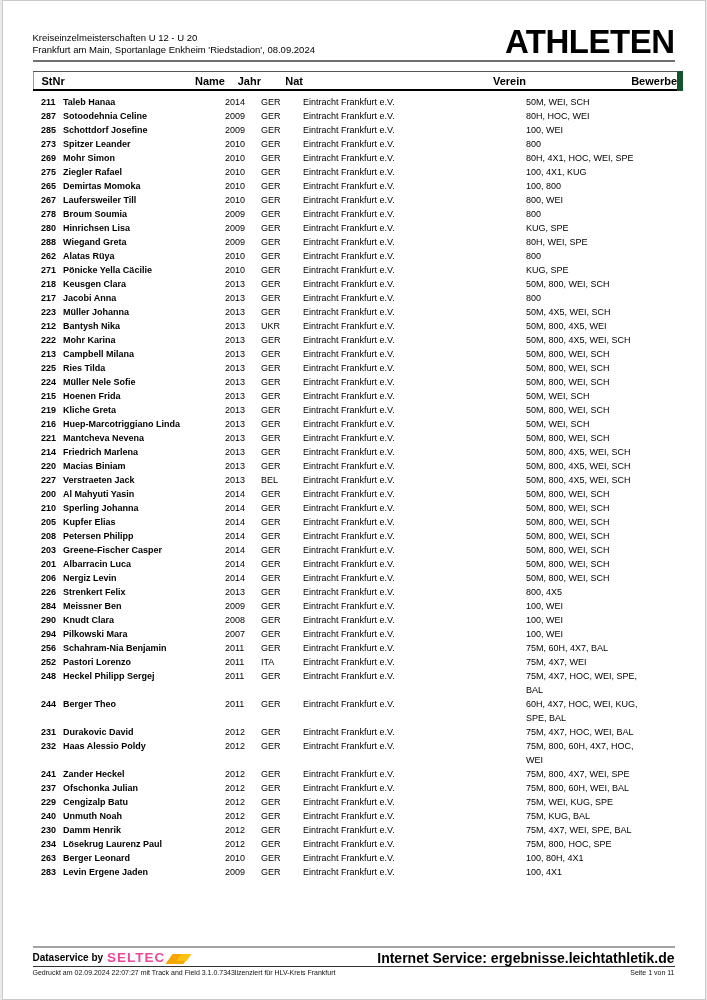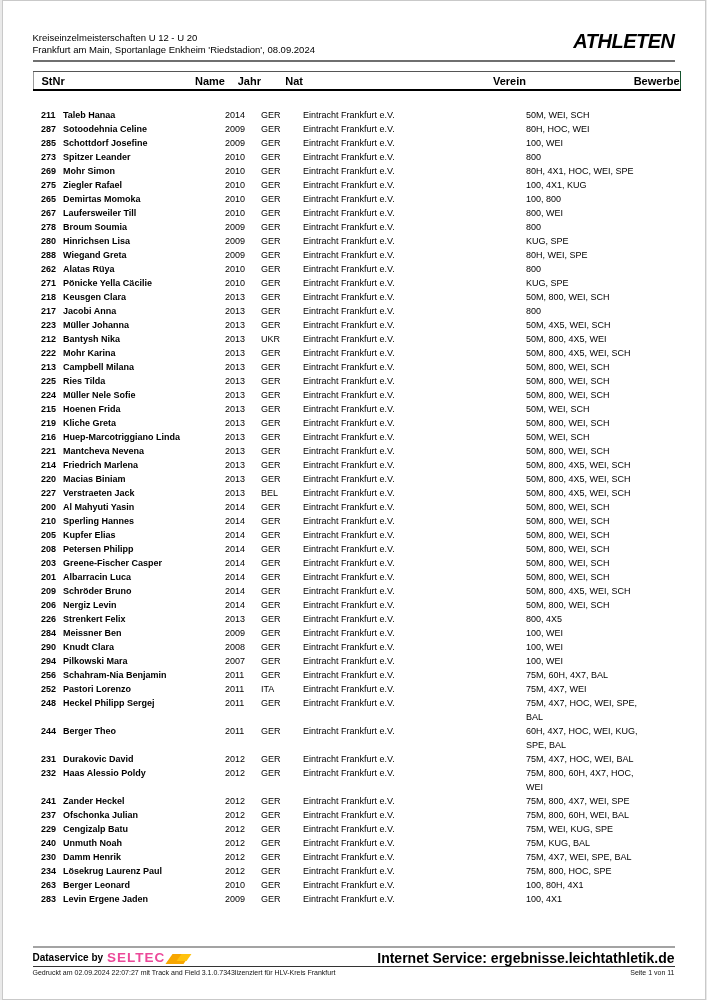--- a/index.html
+++ b/index.html
@@ -15,43 +15,43 @@
     overflow:hidden;
   }
   .content{position:absolute;left:30px;right:30px;top:0;}
   
   .doc-header{
     display:flex;justify-content:space-between;align-items:flex-end;
     padding-top:27px;
   }
   .doc-titles{font-size:9.5px;line-height:11.5px;font-weight:normal;}
   .doc-type{
-    font-size:20px;font-weight:bold;letter-spacing:-0.5px;
-    line-height:27px;white-space:nowrap;font-style:italic;
+    font-size:33px;font-weight:bold;letter-spacing:-0.5px;
+    line-height:27px;white-space:nowrap;
   }
   .header-rule{height:2px;background:#6f6f6f;margin-top:5px;}
   
   table.roster{
     width:100%;border-collapse:collapse;table-layout:fixed;
     margin-top:9px;font-size:9px;
   }
   col.c-stnr{width:30px;} col.c-name{width:162px;} col.c-jahr{width:36px;}
   col.c-nat{width:42px;} col.c-verein{width:223px;} col.c-bewerbe{width:154px;}
   thead th{
     text-align:right;font-weight:bold;font-size:11px;
     border-top:1px solid #555;border-bottom:2px solid #000;
     padding:4px 0 3px 0;line-height:10px;
   }
   thead th:first-child{border-left:1px solid #9a9a9a;padding-left:8px;}
-  thead th:last-child{border-right:1px solid #14532d;}
+  thead th:last-child{border-right:6px solid #14532d;}
   tbody td{
     vertical-align:top;padding:0;line-height:14px;
     white-space:nowrap;overflow:visible;
   }
-  tbody tr:first-child td{padding-top:17px;}
+  tbody tr:first-child td{padding-top:4px;}
   tbody td.cell-stnr{padding-left:8px;font-weight:bold;}
   tbody td.cell-name{font-weight:bold;}
   tbody td.cell-bewerbe{white-space:normal;padding-right:38px;}
   
   .footer{position:absolute;left:30px;right:30px;bottom:22px;}
   .footer-rule-top{height:2px;background:#a3a3a3;}
   .footer-row1{
     display:flex;justify-content:space-between;align-items:flex-end;
     padding:4px 0 2px 0;
   }
@@ -341,21 +341,21 @@
           <tr>
             <td class="cell-stnr">200</td>
             <td class="cell-name">Al Mahyuti Yasin</td>
             <td class="cell-jahr">2014</td>
             <td class="cell-nat">GER</td>
             <td class="cell-verein">Eintracht Frankfurt e.V.</td>
             <td class="cell-bewerbe">50M, 800, WEI, SCH</td>
           </tr>
           <tr>
             <td class="cell-stnr">210</td>
-            <td class="cell-name">Sperling Hannes</td>
+            <td class="cell-name">Sperling Johanna</td>
             <td class="cell-jahr">2014</td>
             <td class="cell-nat">GER</td>
             <td class="cell-verein">Eintracht Frankfurt e.V.</td>
             <td class="cell-bewerbe">50M, 800, WEI, SCH</td>
           </tr>
           <tr>
             <td class="cell-stnr">205</td>
             <td class="cell-name">Kupfer Elias</td>
             <td class="cell-jahr">2014</td>
             <td class="cell-nat">GER</td>
@@ -378,28 +378,20 @@
             <td class="cell-verein">Eintracht Frankfurt e.V.</td>
             <td class="cell-bewerbe">50M, 800, WEI, SCH</td>
           </tr>
           <tr>
             <td class="cell-stnr">201</td>
             <td class="cell-name">Albarracin Luca</td>
             <td class="cell-jahr">2014</td>
             <td class="cell-nat">GER</td>
             <td class="cell-verein">Eintracht Frankfurt e.V.</td>
             <td class="cell-bewerbe">50M, 800, WEI, SCH</td>
-          </tr>
-          <tr>
-            <td class="cell-stnr">209</td>
-            <td class="cell-name">Schröder Bruno</td>
-            <td class="cell-jahr">2014</td>
-            <td class="cell-nat">GER</td>
-            <td class="cell-verein">Eintracht Frankfurt e.V.</td>
-            <td class="cell-bewerbe">50M, 800, 4X5, WEI, SCH</td>
           </tr>
           <tr>
             <td class="cell-stnr">206</td>
             <td class="cell-name">Nergiz Levin</td>
             <td class="cell-jahr">2014</td>
             <td class="cell-nat">GER</td>
             <td class="cell-verein">Eintracht Frankfurt e.V.</td>
             <td class="cell-bewerbe">50M, 800, WEI, SCH</td>
           </tr>
           <tr>

